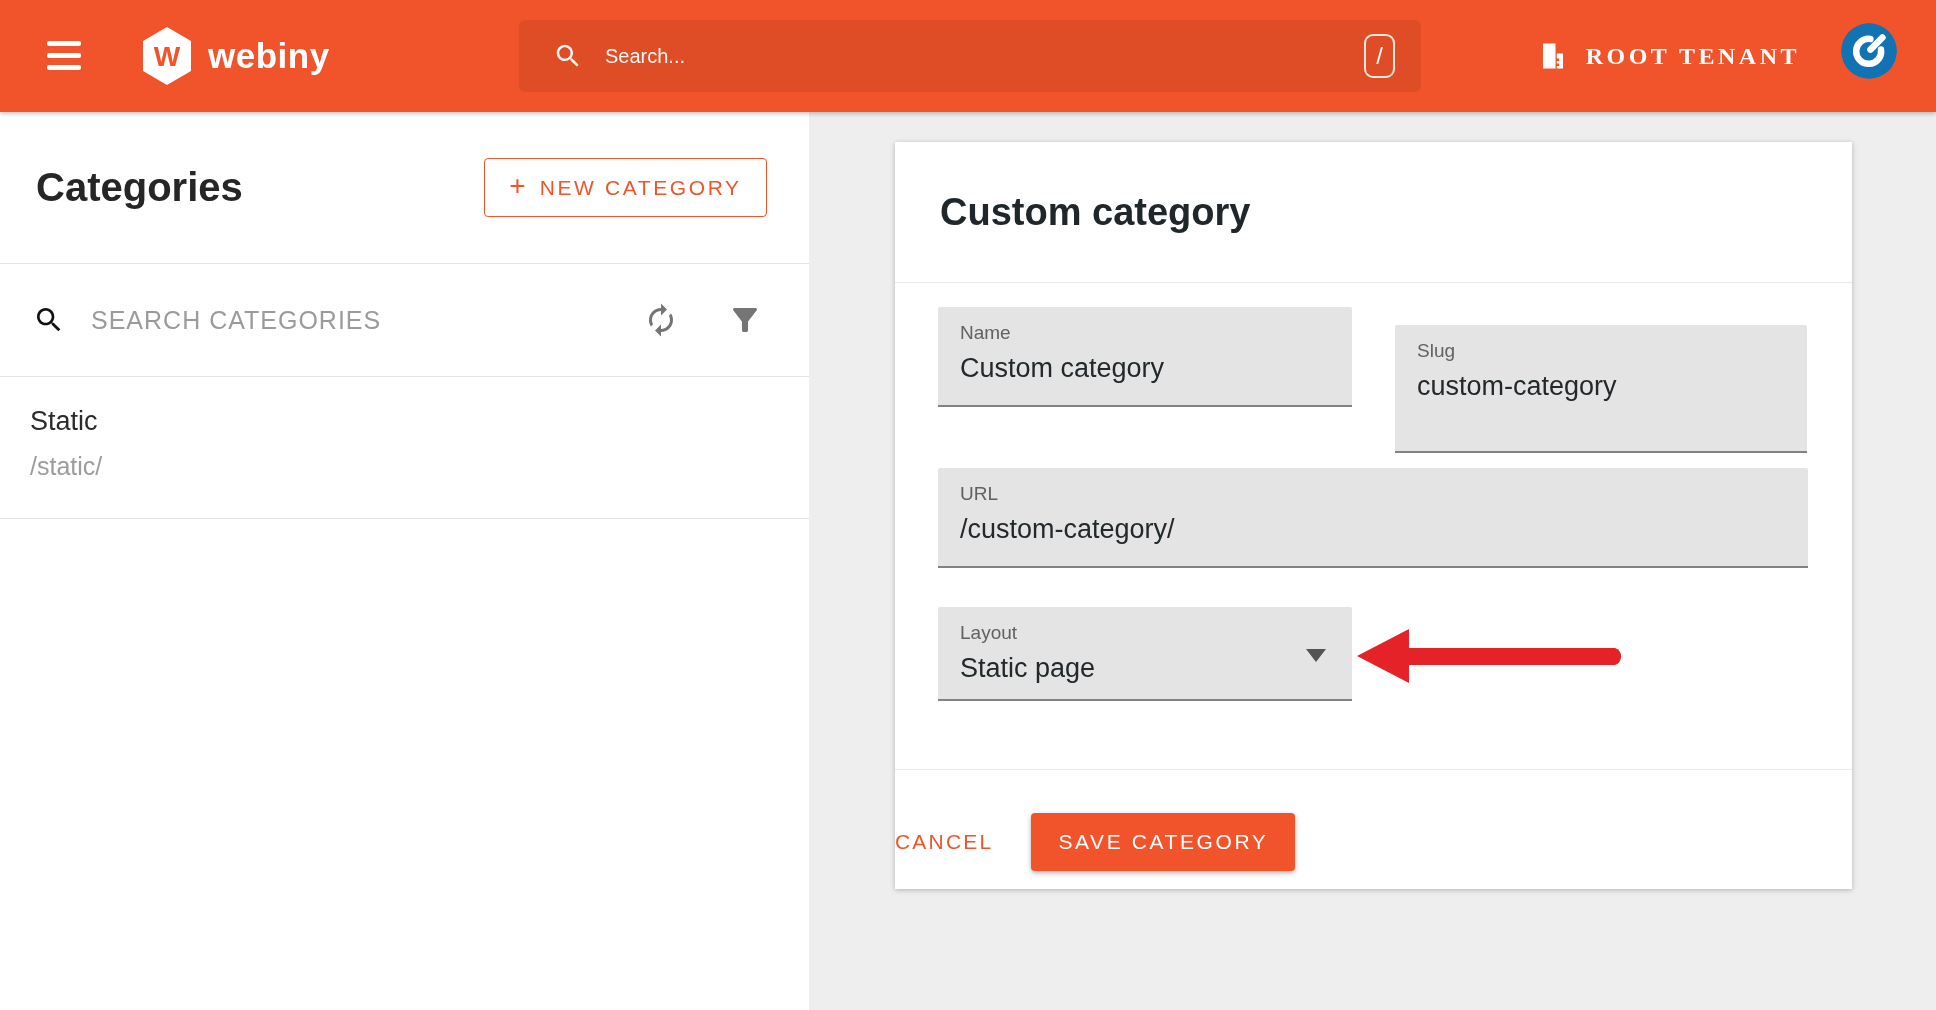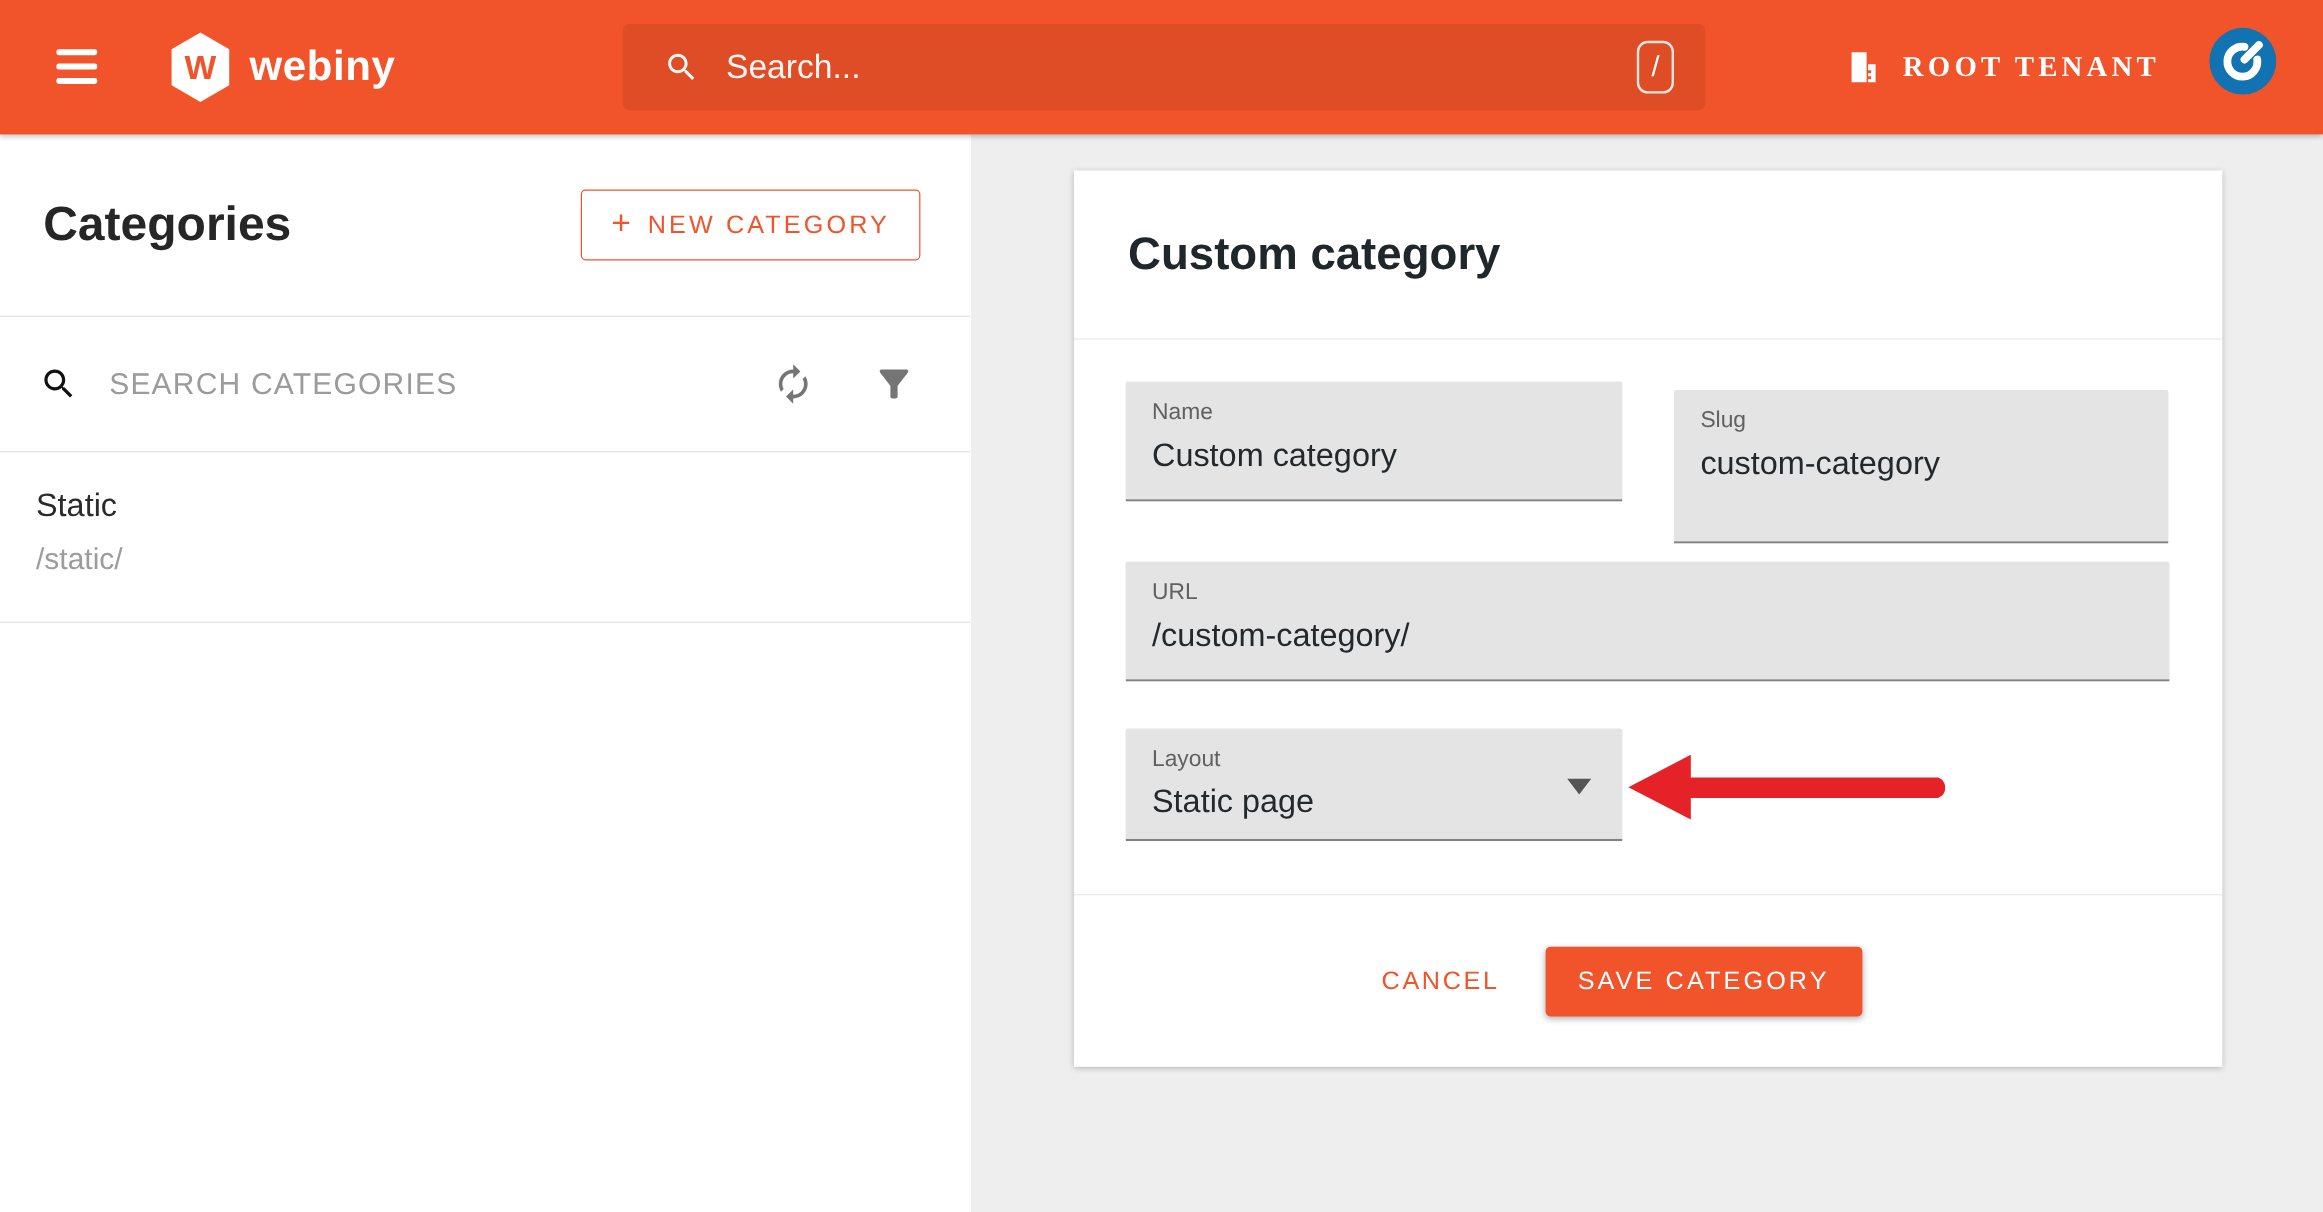--- a/index.html
+++ b/index.html
@@ -22,21 +22,21 @@
   .brand svg{ display:block; }
   .brand-word{ color:#ffffff; font-size:35px; font-weight:bold; letter-spacing:.5px; margin-left:14px; }
 
   .search-wrap{
     position:absolute; left:519px; top:20px; width:902px; height:72px;
     background:#df4d26; border-radius:6px; display:flex; align-items:center;
   }
   .search-wrap .mag{ margin-left:34px; flex:0 0 auto; }
   .search-input{
     flex:1; height:100%; background:transparent; border:none; outline:none;
-    color:#ffffff; font-size:28px; margin-left:22px; font-family:inherit;
+    color:#ffffff; font-size:20px; margin-left:22px; font-family:inherit;
   }
   .search-input::placeholder{ color:rgba(255,255,255,.95); opacity:1; }
   .shortcut-key{
     flex:0 0 auto; width:31px; height:44px; margin-right:26px;
     border:2px solid rgba(255,255,255,.85); border-radius:9px;
     color:#ffffff; font-size:24px; display:flex; align-items:center; justify-content:center;
   }
 
   .tenant{
     position:absolute; right:136px; top:0; height:112px;
@@ -90,35 +90,35 @@
     display:flex; align-items:center; padding-left:45px;
   }
   .card-title{ font-size:38px; color:#20272b; }
 
   .field{
     position:absolute; background:#e4e4e4; border-bottom:2px solid #828282;
     border-radius:2px 2px 0 0; padding:15px 22px 0 22px; cursor:text;
   }
   .field-label{ font-size:19px; color:#616161; }
   .field-value{ font-size:27px; color:#22282b; margin-top:9px; white-space:nowrap; }
-  .f-name{ left:43px; top:176px; width:414px; height:100px; }
+  .f-name{ left:43px; top:165px; width:414px; height:100px; }
   .f-slug{ left:500px; top:183px; width:412px; height:128px; }
   .f-url{ left:43px; top:326px; width:870px; height:100px; }
   .f-layout{ left:43px; top:465px; width:414px; height:94px; cursor:pointer; }
   .select-arrow{
     position:absolute; right:26px; top:42px; width:0; height:0;
     border-left:10px solid transparent; border-right:10px solid transparent;
     border-top:13px solid #545454;
   }
 
   .annotation-arrow{ position:absolute; left:460px; top:477px; pointer-events:none; }
 
   .card-footer{
-    position:absolute; left:0; right:0; top:603px; height:144px; border-top:1px solid #eaeaea;
-    display:flex; align-items:center; justify-content:center; padding-right:44px; gap:38px;
+    position:absolute; left:0; right:0; top:627px; height:144px; border-top:1px solid #eaeaea;
+    display:flex; align-items:center; justify-content:flex-start; padding-right:44px; gap:38px;
   }
   .cancel-btn{
     background:none; border:none; color:#f1542b; font-size:21px; letter-spacing:2.2px;
     font-family:inherit; cursor:pointer; font-weight:500;
   }
   .save-btn{
     height:58px; padding:0 27px; background:#f1542b; border:none; border-radius:4px;
     color:#ffffff; font-size:21px; letter-spacing:2.6px; font-family:inherit;
     cursor:pointer; box-shadow:0 2px 5px rgba(0,0,0,.3);
   }

